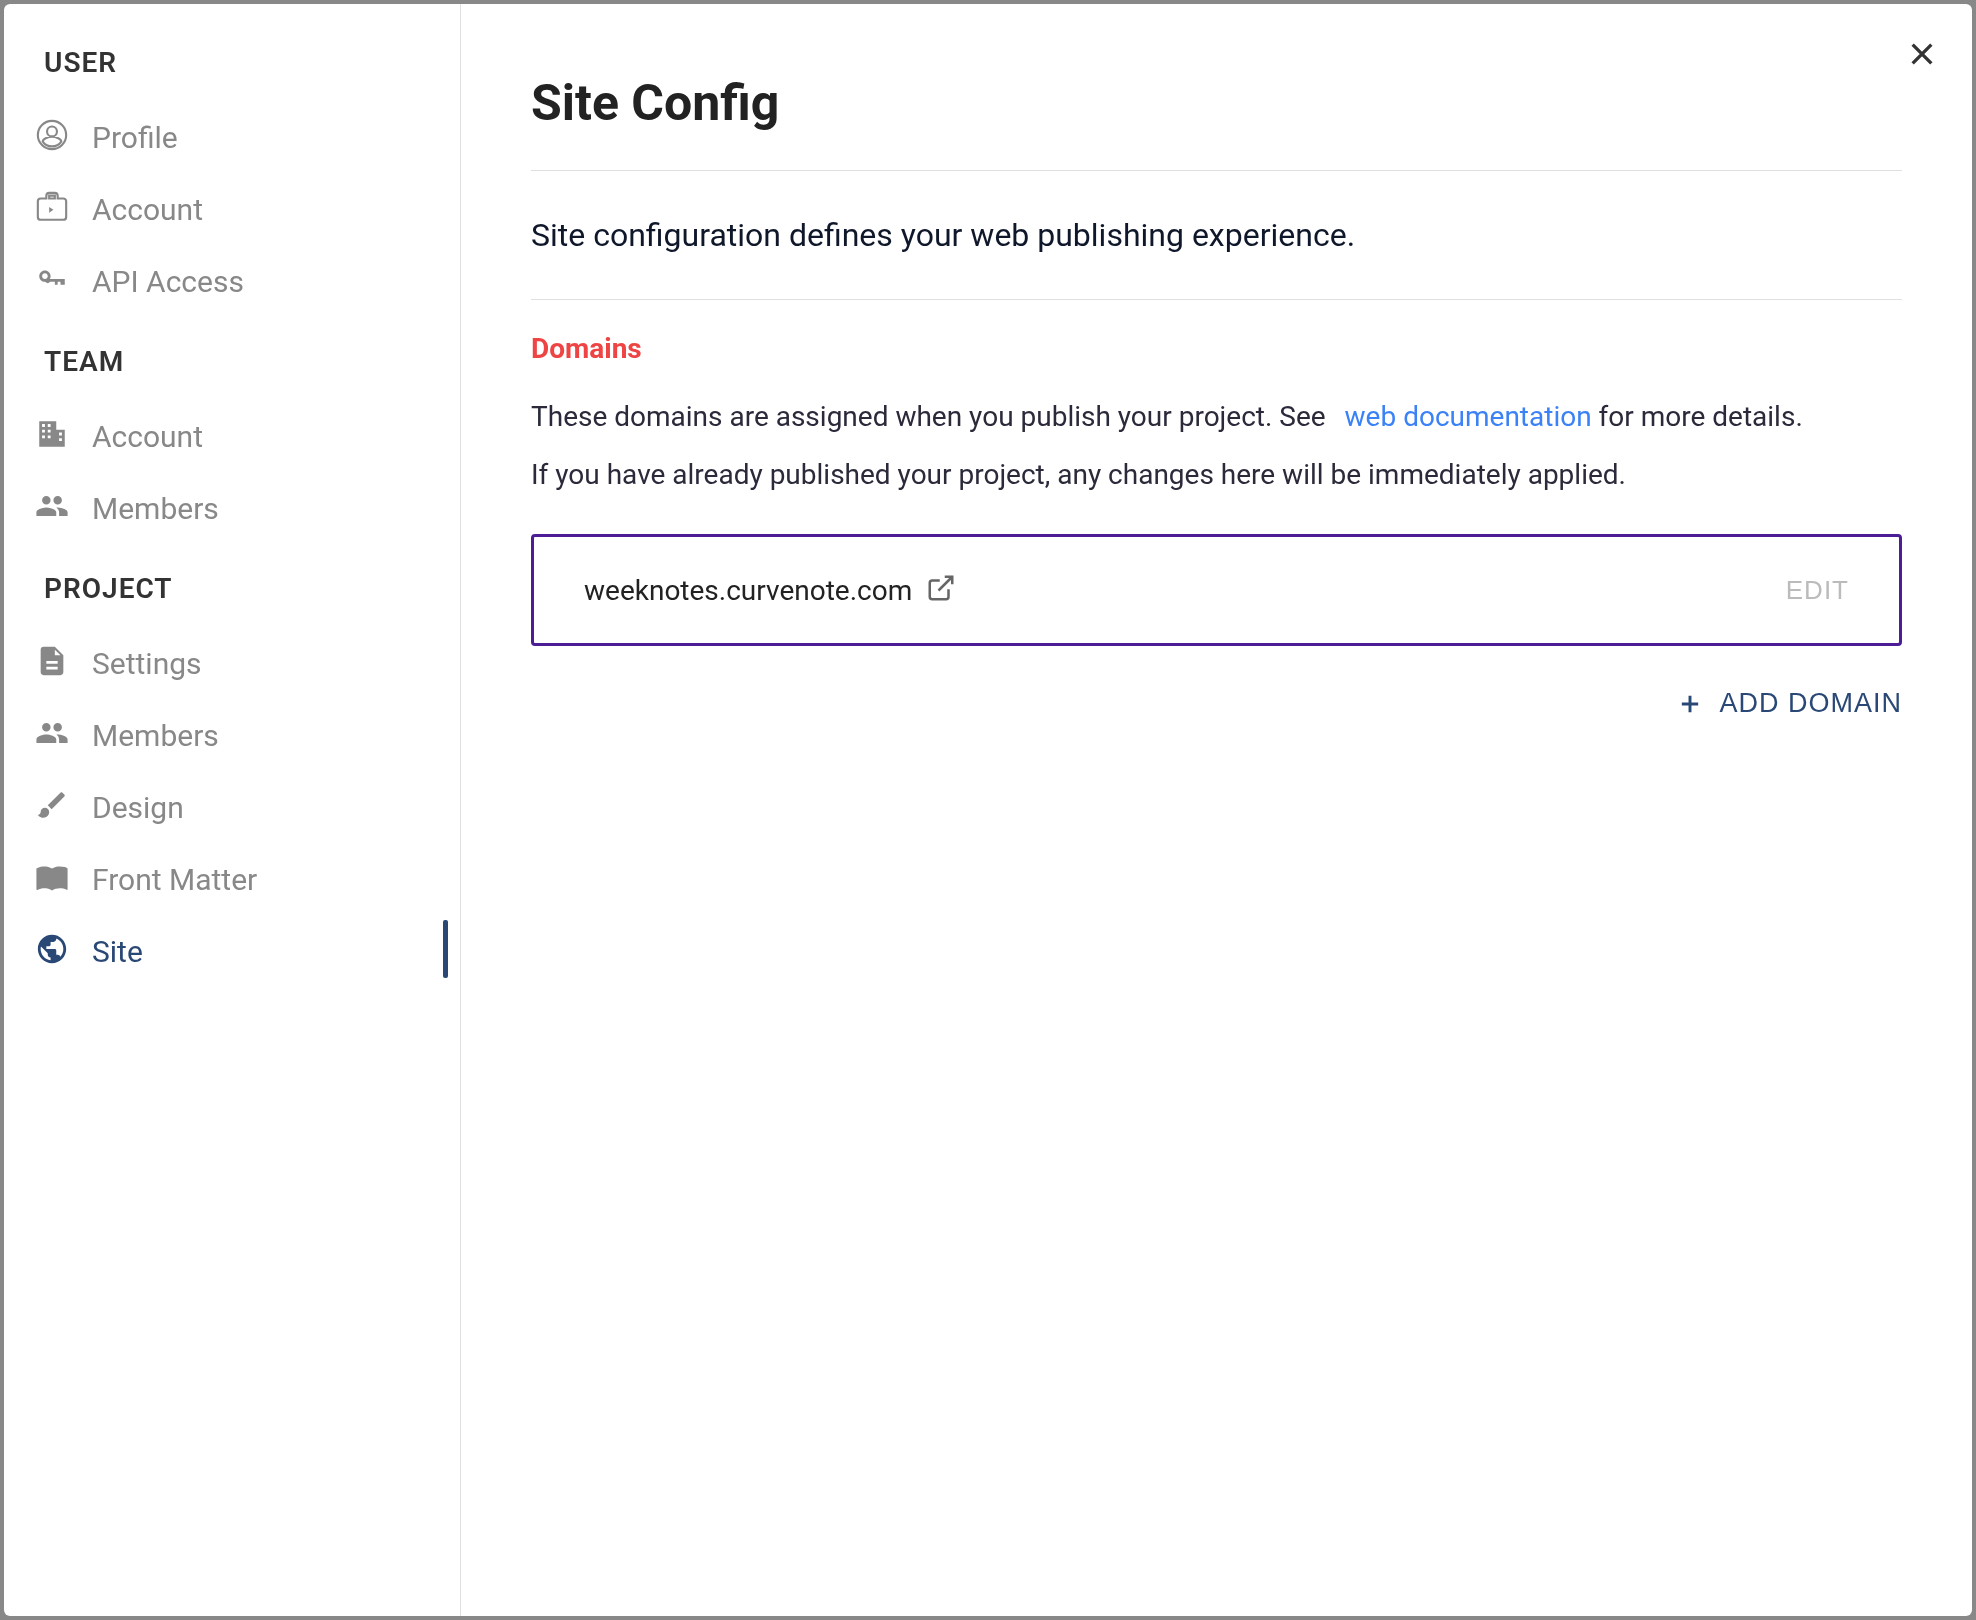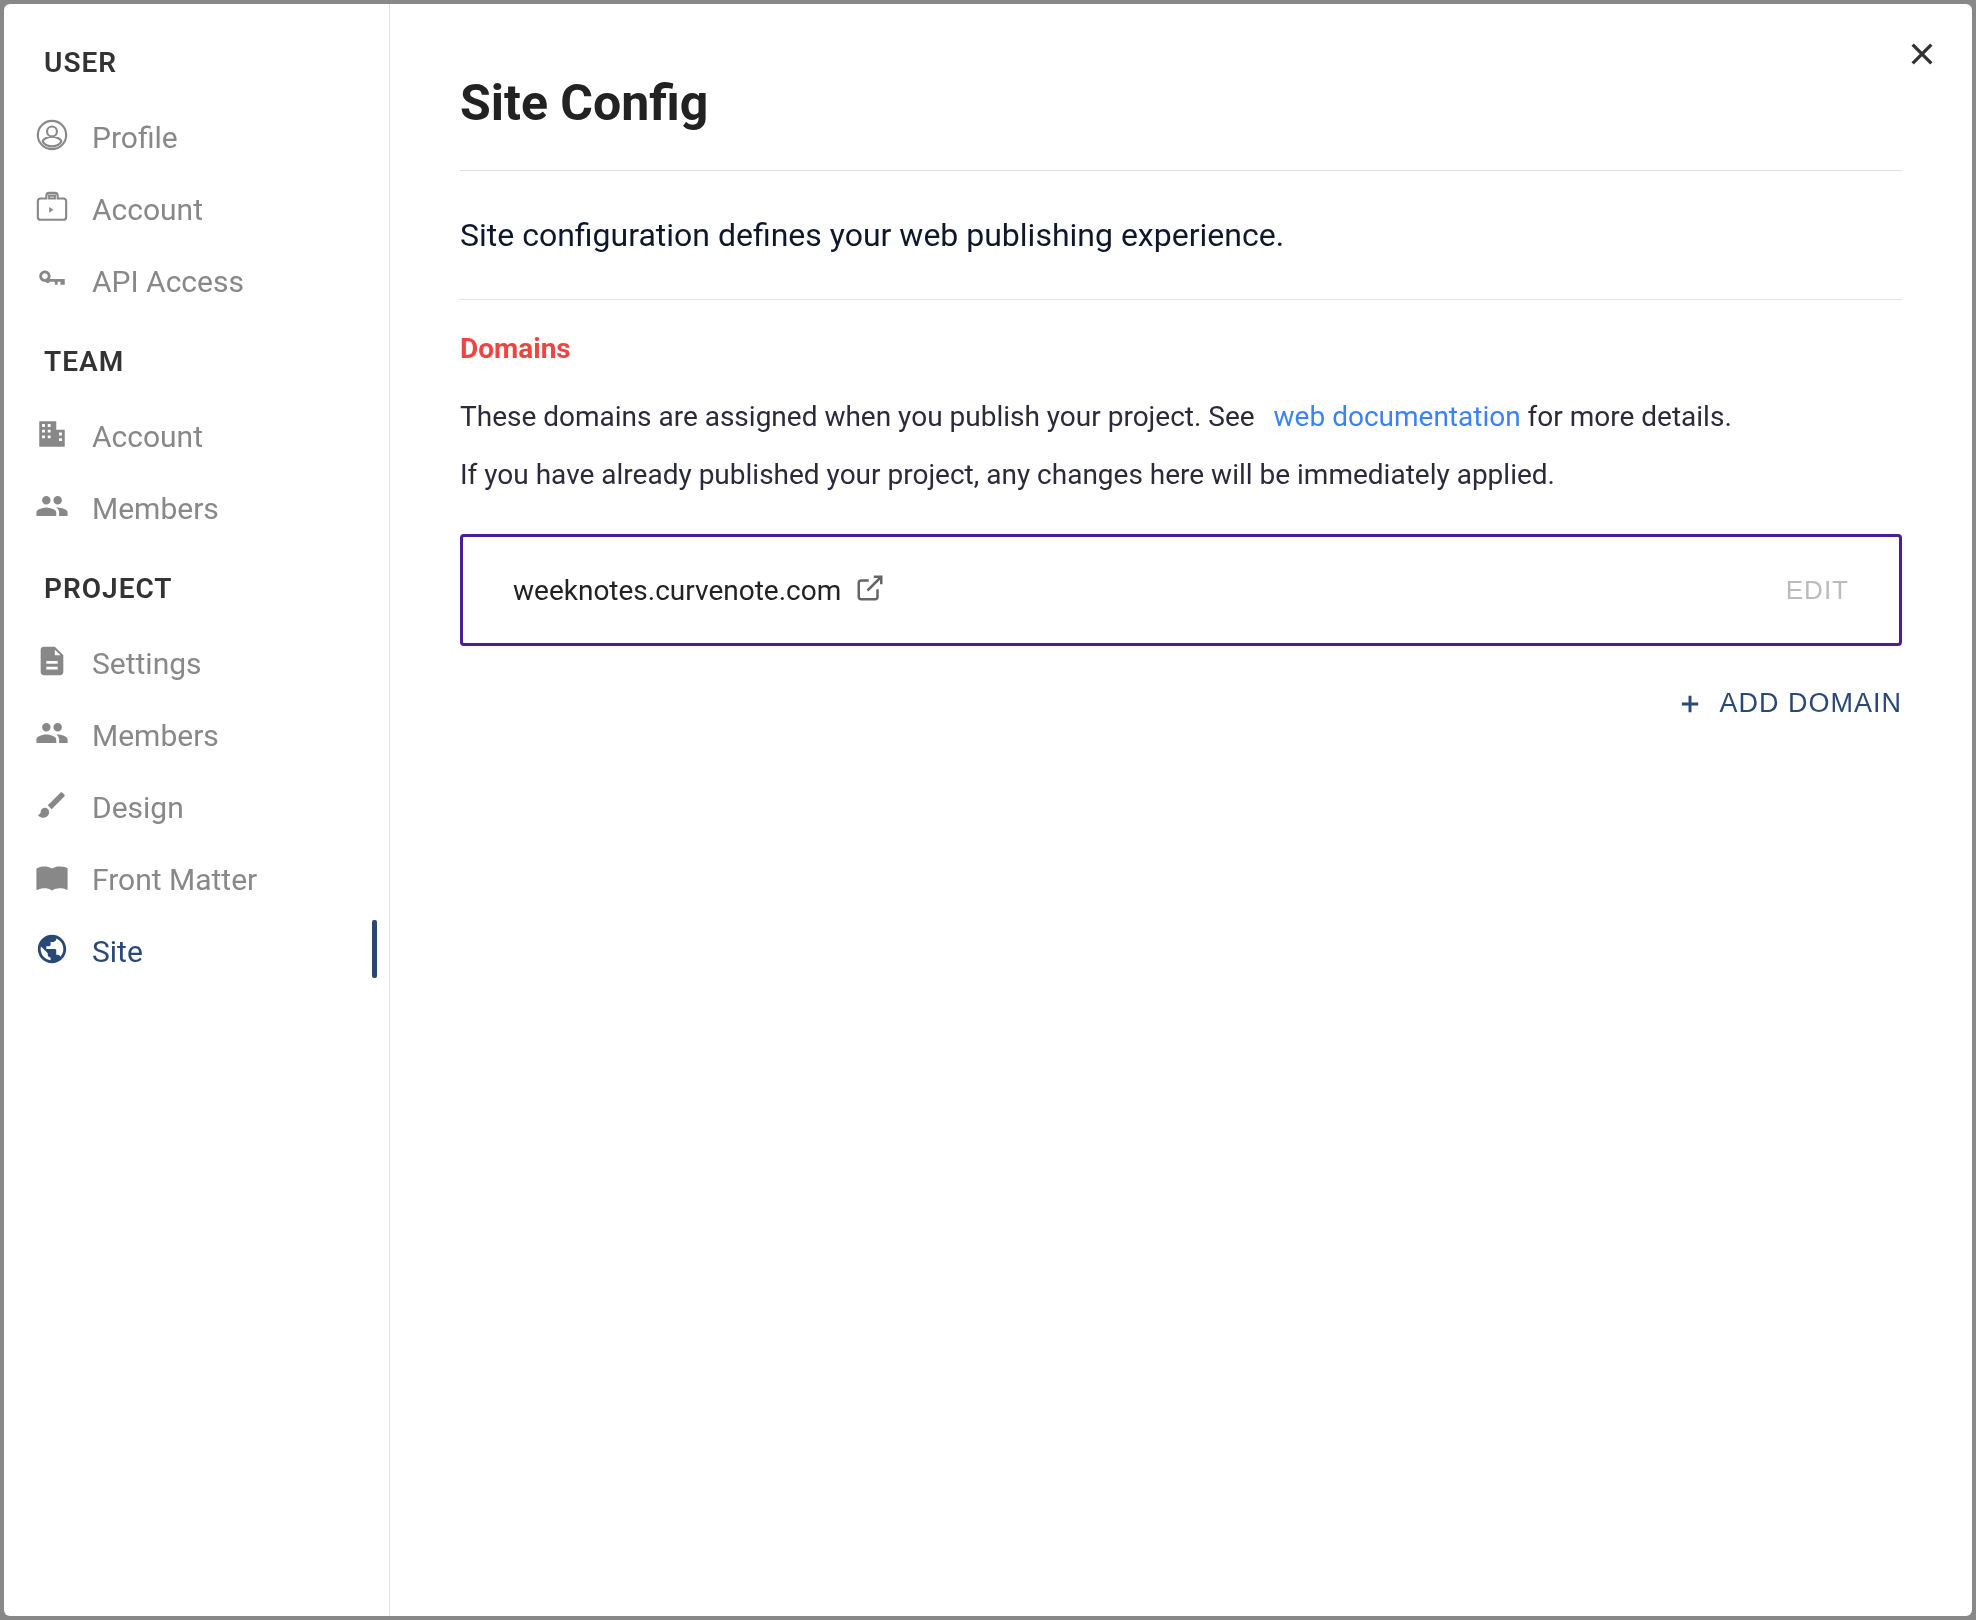--- a/index.html
+++ b/index.html
@@ -17,21 +17,21 @@
     .modal {
       background: #fff;
       width: 100%;
       height: 100%;
       border-radius: 6px;
       display: flex;
       position: relative;
       overflow: hidden;
     }
     .sidebar {
-      width: 386px;
+      width: 457px;
       border-right: 1px solid #e0e0e0;
       padding: 42px 0 0 0;
     }
     .section-header {
       font-size: 28px;
       font-weight: 600;
       color: #333;
       letter-spacing: 1px;
       padding: 0 0 20px 40px;
     }

